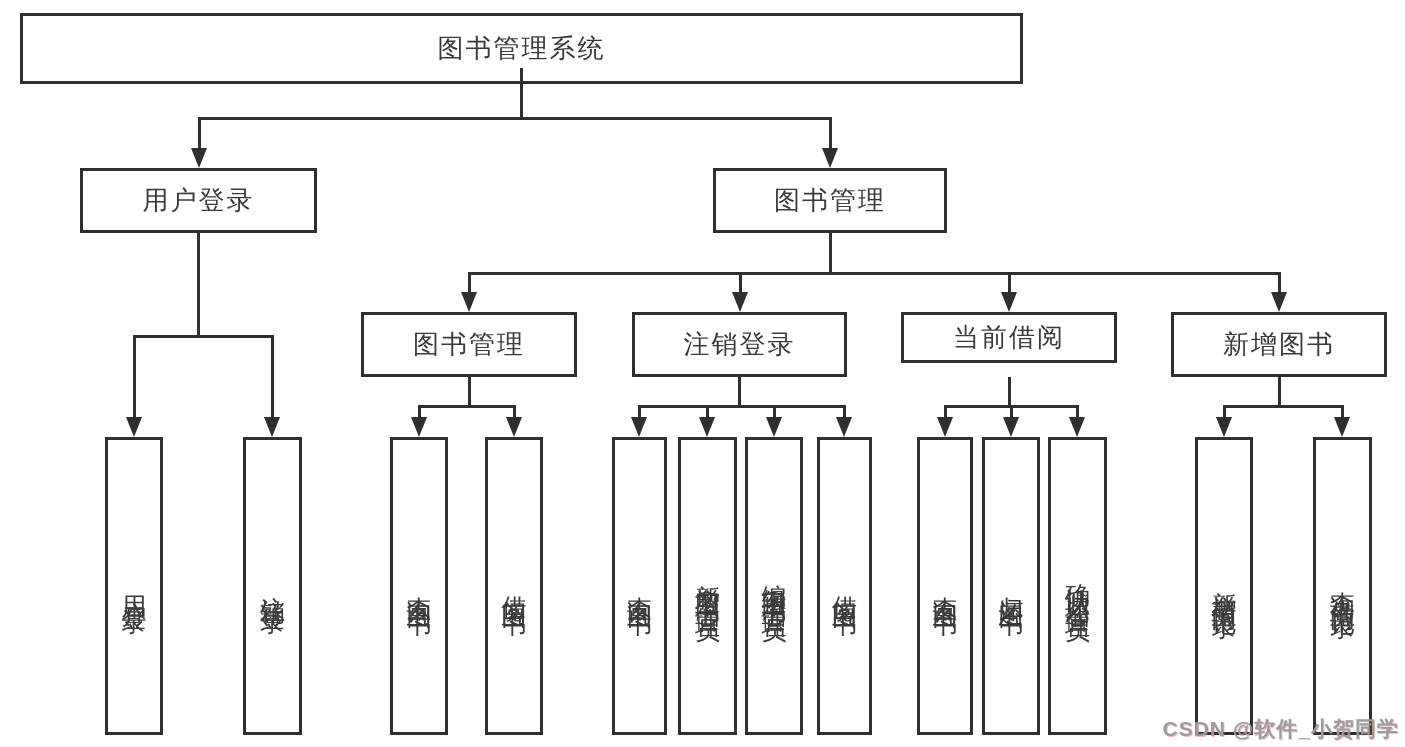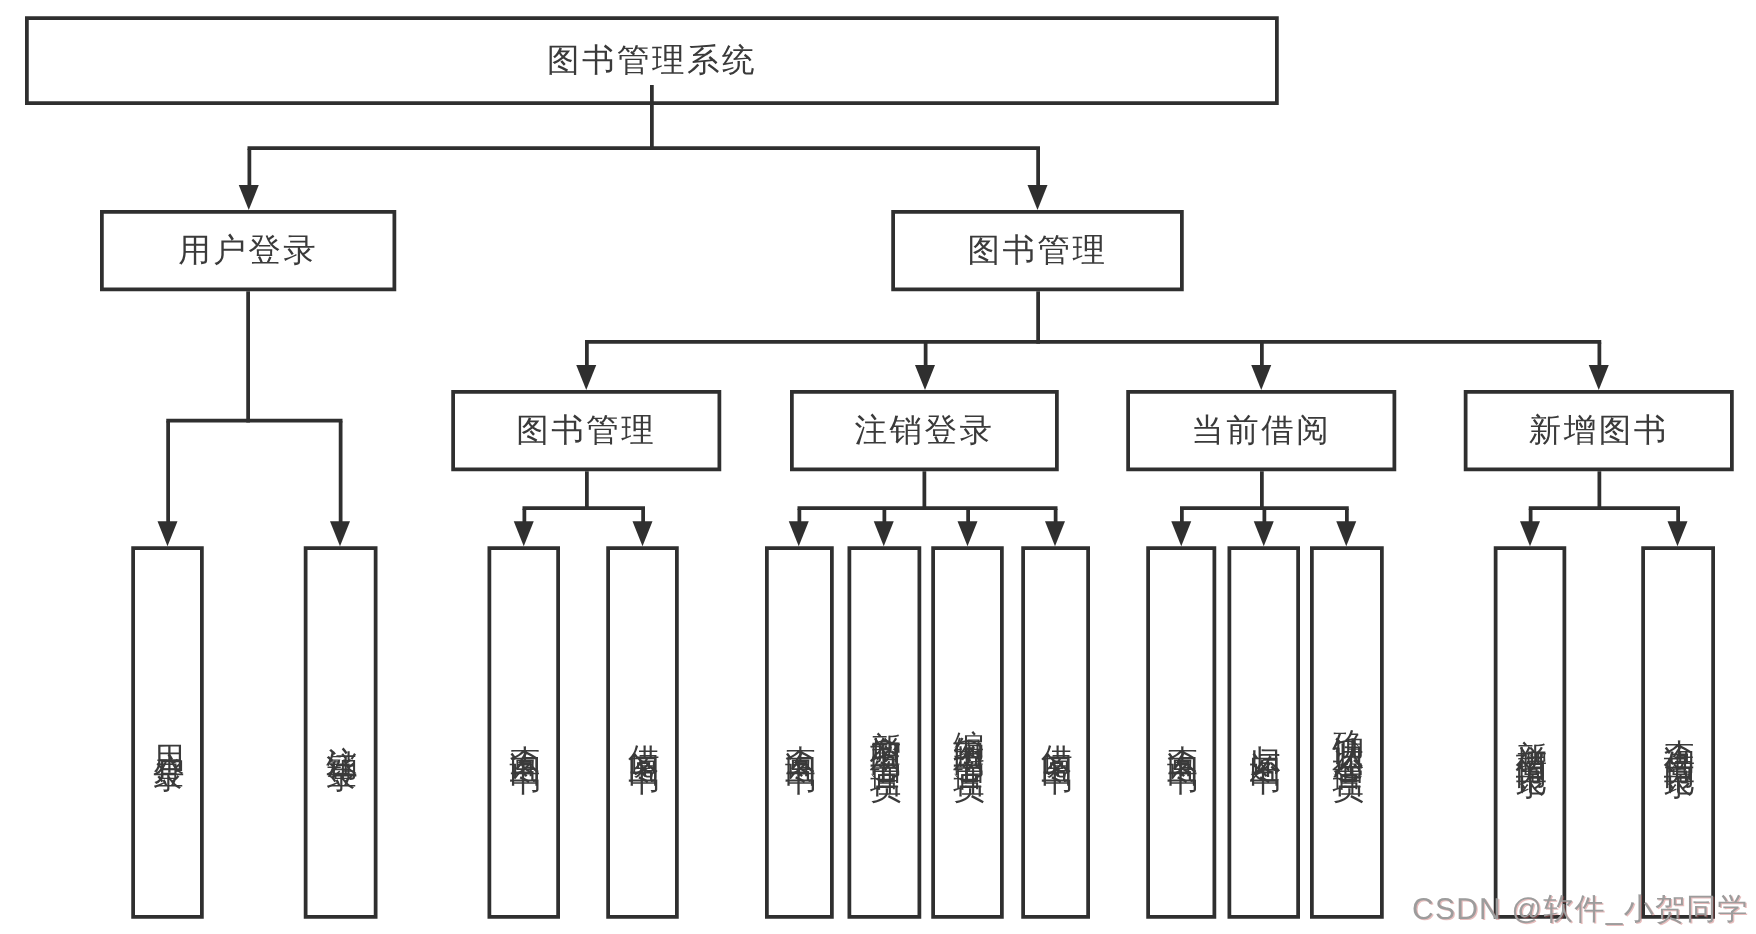--- a/index.html
+++ b/index.html
@@ -38,39 +38,40 @@
     position:absolute;
     width:0;height:0;
     border-left:8px solid transparent;
     border-right:8px solid transparent;
     border-top:20px solid #2f2f2f;
   }
   #watermark{
     position:absolute;
     right:6px;
     bottom:4px;
-    font-size:24px;
+    font-size:21px;
     letter-spacing:1px;
     color:#9c9c9c;
     text-shadow:1px 1px 0 rgba(197,90,90,0.40);
     z-index:5;
     white-space:nowrap;
+    font-weight:bold;
   }
 </style>
 </head>
 <body>
 
 <div id="canvas">
   <div id="nodes-layer">
       <div class="node" style="left: 20px; top: 13px; width: 1003px; height: 71px;">图书管理系统</div>
       <div class="node" style="left: 80px; top: 168px; width: 237px; height: 65px;">用户登录</div>
       <div class="node" style="left: 713px; top: 168px; width: 234px; height: 65px;">图书管理</div>
       <div class="node" style="left: 361px; top: 312px; width: 216px; height: 65px;">图书管理</div>
       <div class="node" style="left: 632px; top: 312px; width: 215px; height: 65px;">注销登录</div>
-      <div class="node" style="left: 901px; top: 312px; width: 216px; height: 65px;">当前借阅</div>
+      <div class="node" style="left: 901px; top: 312px; width: 216px; height: 51px;">当前借阅</div>
       <div class="node" style="left: 1171px; top: 312px; width: 216px; height: 65px;">新增图书</div>
       <div class="node vertical" style="left: 105px; top: 437px; width: 58px; height: 298px;">用户登录</div>
       <div class="node vertical" style="left: 243px; top: 437px; width: 59px; height: 298px;">注销登录</div>
       <div class="node vertical" style="left: 390px; top: 437px; width: 58px; height: 298px;">查询图书</div>
       <div class="node vertical" style="left: 485px; top: 437px; width: 58px; height: 298px;">借阅图书</div>
       <div class="node vertical" style="left: 612px; top: 437px; width: 55px; height: 298px;">查询图书</div>
       <div class="node vertical" style="left: 678px; top: 437px; width: 59px; height: 298px;">新增图书（管理员）</div>
       <div class="node vertical" style="left: 745px; top: 437px; width: 58px; height: 298px;">编辑图书（管理员）</div>
       <div class="node vertical" style="left: 817px; top: 437px; width: 55px; height: 298px;">借阅图书</div>
       <div class="node vertical" style="left: 917px; top: 437px; width: 56px; height: 298px;">查询图书</div>

